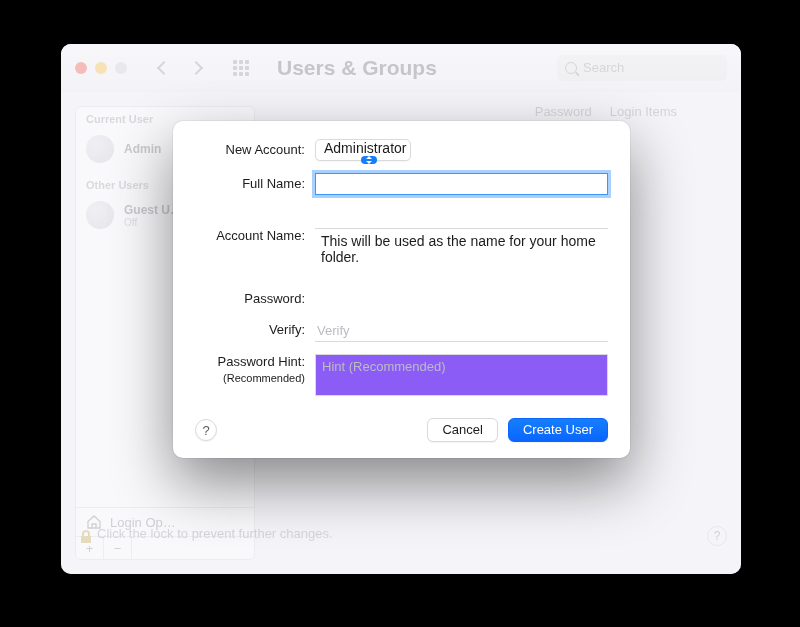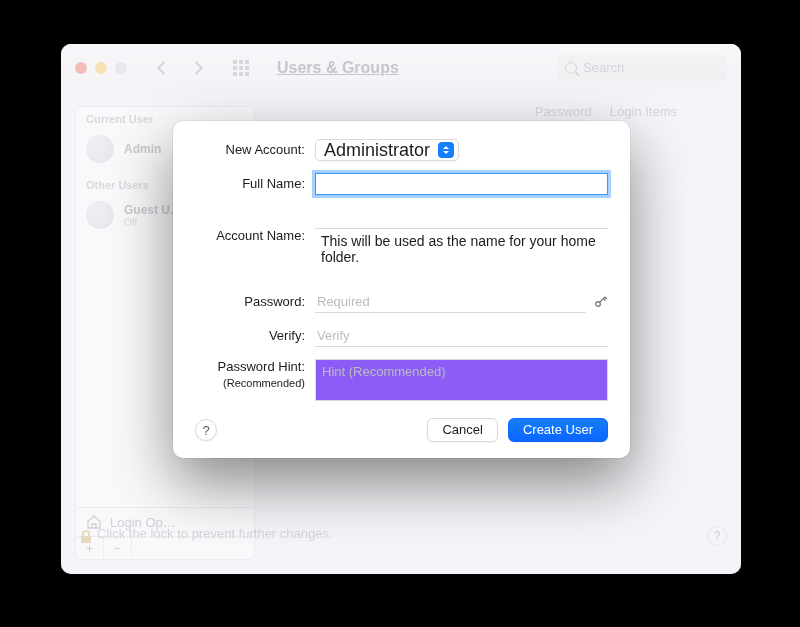--- a/index.html
+++ b/index.html
@@ -91,23 +91,22 @@
     grid-template-columns: repeat(3, 4px);
     grid-template-rows: repeat(3, 4px);
     gap: 2px;
     color: var(--secondary-muted);
   }
   .grid-icon i { background: currentColor; border-radius: 1px; }
 
   .window-title {
     margin-left: 14px;
     font-weight: 700;
-    font-size: 16px;
+    font-size: 21px;
     color: #6f6f75;
-    text-decoration: underline;
   }
 
   .search-box {
     margin-left: auto;
     height: 26px; width: 170px;
     background: rgba(0,0,0,0.05);
     border-radius: 6px;
     display: flex; align-items: center;
     padding: 0 8px;
     color: var(--secondary-muted);
@@ -249,21 +248,22 @@
   .input-col { flex: 1; display:flex; flex-direction:column; align-items:stretch; }
 
   .select {
     display:inline-flex; align-items:center;
     height: 22px;
     padding: 0 4px 0 8px;
     border: 1px solid var(--border-muted);
     border-radius: 5px;
     background: #fff;
     box-shadow: 0 1px 1px rgba(0,0,0,.04);
-    font-size: 18px;
+    font-size: 14px;
+    flex-direction: column;
   }
   .select .stepper {
     margin-left: 8px;
     width: 16px; height: 16px;
     border-radius: 4px;
     background: var(--accent-2);
     display:flex; flex-direction:column; align-items:center; justify-content:center;
     gap: 2px;
   }
   .select .stepper i {
@@ -470,31 +470,20 @@
     <div class="form-row" style="margin-bottom:18px;">
       <div class="label-col">Account Name:</div>
       <div class="input-col">
         <input class="text-input underline" value="" style="">
         <div class="hint-text">This will be used as the name for your home folder.</div>
       </div>
     </div>
 
     <div class="form-row" style="margin-top:8px;">
       <div class="label-col">Password:</div>
-      <div class="input-col">
-        <div class="pwd-row">
-          <input type="password" class="text-input underline" placeholder="Required" style="">
-          <span class="key-icon">
-            <svg width="14" height="14" viewBox="0 0 14 14">
-              <circle cx="4" cy="10" r="2.3" fill="none" stroke="currentColor" stroke-width="1.2"></circle>
-              <path d="M5.6 8.4 11 3l1.5 1.5M9.5 4.5 11 6" fill="none" stroke="currentColor" stroke-width="1.2" stroke-linecap="round"></path>
-            </svg>
-          </span>
-        </div>
-      </div>
     </div>
 
     <div class="form-row">
       <div class="label-col">Verify:</div>
       <div class="input-col">
         <input type="password" class="text-input underline" placeholder="Verify" style="">
       </div>
     </div>
 
     <div class="form-row tall">

